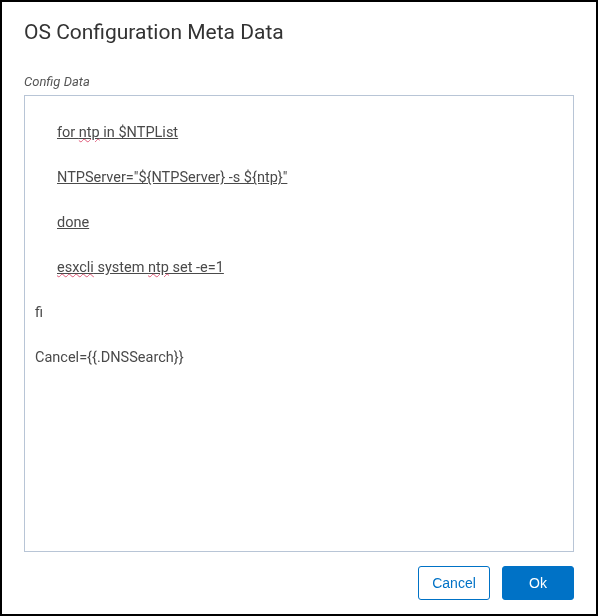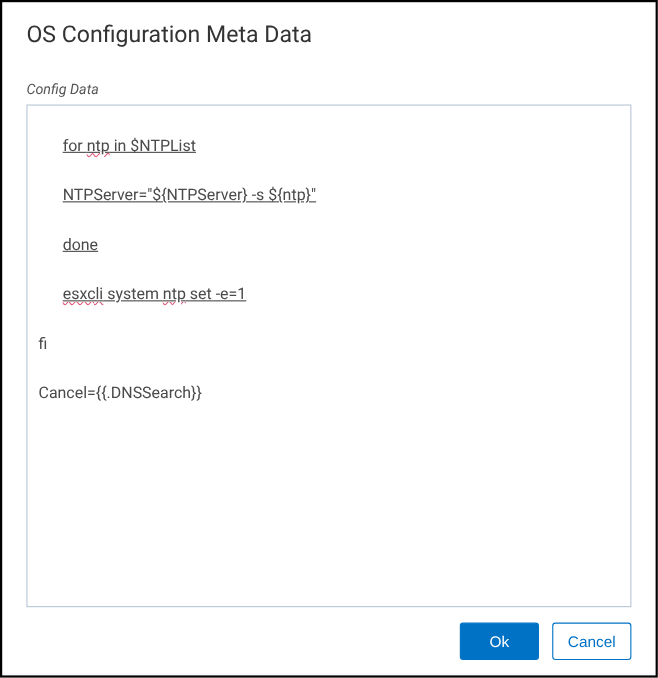--- a/index.html
+++ b/index.html
@@ -92,15 +92,15 @@
 <span class="ind0">Cancel={{.DNSSearch}}</span>
 
 
 
 
 
   </div>
 </div>
 
 <div class="footer">
+  <button class="btn btn-cancel">Cancel</button>
   <button class="btn btn-ok">Ok</button>
-  <button class="btn btn-cancel">Cancel</button>
 </div>
 
 </body></html>

